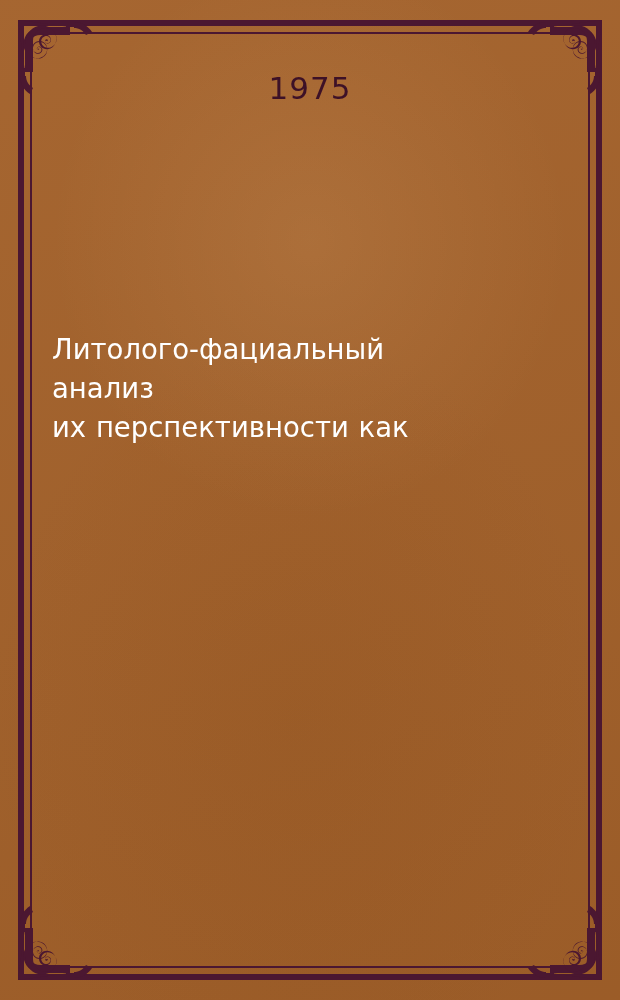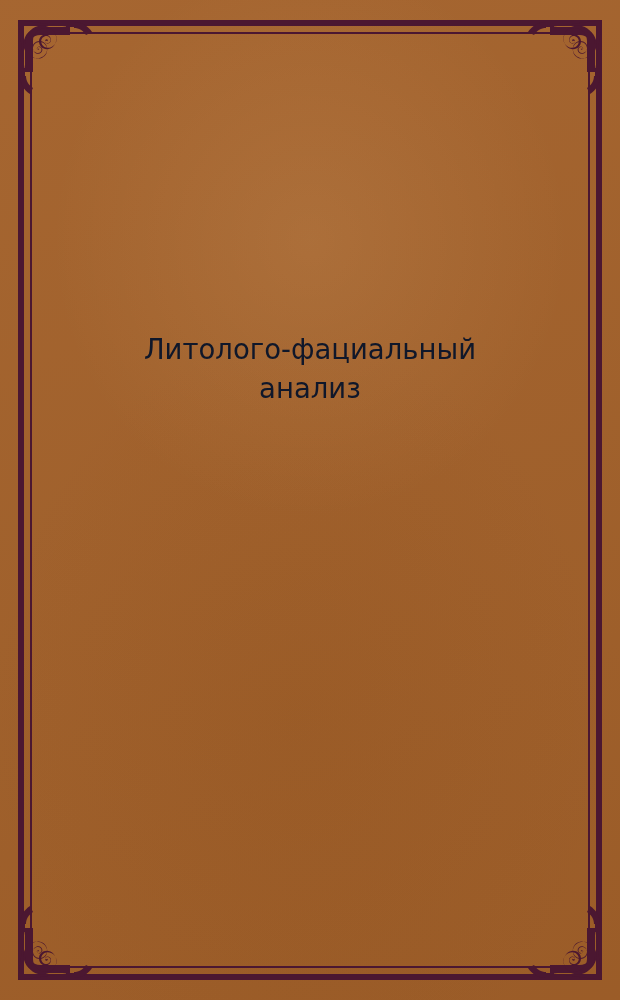--- a/index.html
+++ b/index.html
@@ -74,24 +74,23 @@
     color: #3d1127;
     font-family: "DejaVu Sans", sans-serif;
   }
 
   
   .title {
     position: absolute;
     left: 52px;
     right: 52px;
     top: 330px;
-    text-align: center;
     font-size: 27.5px;
     line-height: 1.42;
-    color: #0f172a;
+    color: #ffffff;
     font-family: "DejaVu Sans", sans-serif;
     word-spacing: 1px;
   }
   .title .line { display: block; white-space: nowrap; }
 </style>
 </head>
 <body>
 
 <div class="page">
   <div class="texture"></div>
@@ -144,18 +143,20 @@
         <path d="M6 6 L58 6 L58 13 L30 13 C22 13 14 18 12 26 C10 34 14 42 22 44 C28 45.5 34 42 35 36.5 C36 31.5 32.5 27 27.5 27 C23.5 27 20.5 30 20.5 33.5 C20.5 36.5 23 39 26 39 C28 39 29.5 37.5 29.5 35.5 C29.5 34 28.5 33 27 33 C26 33 25.2 33.7 25.2 34.6 C25.2 35.3 25.7 35.8 26.4 35.8 C26.9 35.8 27.2 35.5 27.2 35.1 C27.2 34.8 27 34.6 26.7 34.6 C26.5 34.6 26.4 34.7 26.4 34.9 L24.8 34.9 C24.8 33.6 25.9 32.6 27.2 32.6 C29 32.6 30.4 34 30.4 35.8 C30.4 38 28.5 39.8 26.3 39.8 C23.4 39.8 21 37.4 21 34.4 C21 30.8 23.9 27.9 27.5 27.9 C31.8 27.9 35.2 31.4 35.2 35.7 C35.2 40.6 31.2 44.6 26.3 44.6 C20.3 44.6 15.5 39.7 15.5 33.7 C15.5 26.6 21.2 21 28.3 21 L58 21 L58 13 Z"></path>
         <path d="M6 6 L6 58 L13 58 L13 30 C13 22 18 14 26 12 C34 10 42 14 44 22 C45.5 28 42 34 36.5 35 C31.5 36 27 32.5 27 27.5 C27 23.5 30 20.5 33.5 20.5 C36.5 20.5 39 23 39 26 C39 28 37.5 29.5 35.5 29.5 C34 29.5 33 28.5 33 27 C33 26 33.7 25.2 34.6 25.2 C35.3 25.2 35.8 25.7 35.8 26.4 C35.8 26.9 35.5 27.2 35.1 27.2 C34.8 27.2 34.6 27 34.6 26.7 L33 26.7 C33 28 34.1 29.1 35.4 29.1 C37.2 29.1 38.6 27.7 38.6 25.9 C38.6 23.7 36.7 21.9 34.5 21.9 C31.6 21.9 29.2 24.3 29.2 27.3 C29.2 30.9 32.1 33.8 35.7 33.8 C40.6 33.8 44.6 29.8 44.6 24.9 C44.6 18.9 39.7 14.1 33.7 14.1 C26.6 14.1 21 19.8 21 26.9 L21 58 L13 58 Z"></path>
         <path d="M54 6 L62 6 L62 13 L54 13 Z"></path>
         <path d="M6 54 L13 54 L13 62 L6 62 Z"></path>
         <path d="M62 8 C70 8 76 12 80 18 L74 21 C71 16.5 67 14 62 14 Z"></path>
         <path d="M8 62 C8 70 12 76 18 80 L21 74 C16.5 71 14 67 14 62 Z"></path>
       </g>
     </svg>
   </div>
 
+  <div class="year">1975</div>
 
   <div class="title">
     <span class="line">Литолого-фациальный</span>
     <span class="line">анализ</span>
+    <span class="line">их перспективности как</span>
   </div>
 </div>
 
 </body></html>

